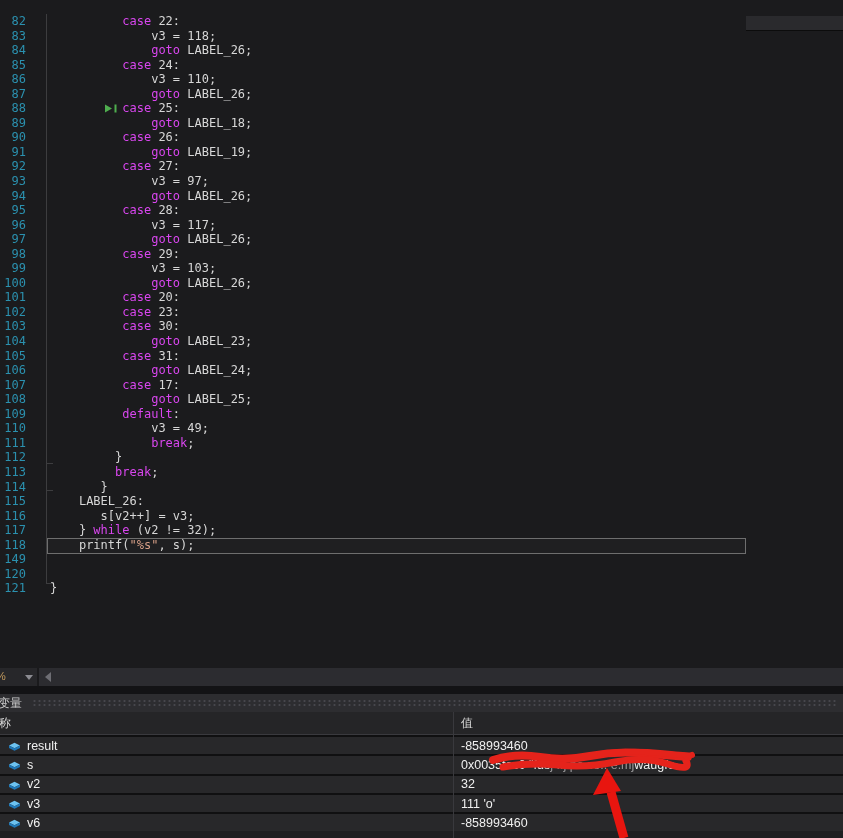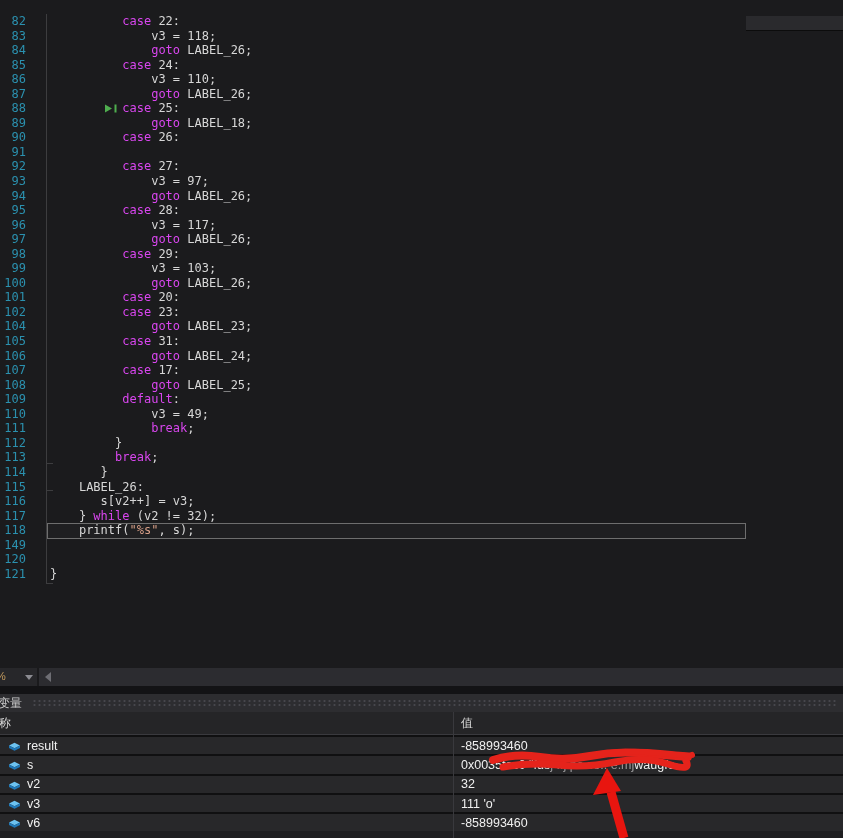--- a/index.html
+++ b/index.html
@@ -128,20 +128,21 @@
         <div class="line">
           <span class="ln">89</span>
           <span class="code">              <span class="k">goto</span><span class="p"> LABEL_18;</span></span>
         </div>
         <div class="line">
           <span class="ln">90</span>
           <span class="code">          <span class="k">case</span><span class="p"> 26:</span></span>
         </div>
         <div class="line">
           <span class="ln">91</span>
+          <span class="code">              <span class="k">goto</span><span class="p"> LABEL_19;</span></span>
         </div>
         <div class="line">
           <span class="ln">92</span>
           <span class="code">          <span class="k">case</span><span class="p"> 27:</span></span>
         </div>
         <div class="line">
           <span class="ln">93</span>
           <span class="code">              <span class="p">v3 = 97;</span></span>
         </div>
         <div class="line">
@@ -172,20 +173,24 @@
           <span class="ln">100</span>
           <span class="code">              <span class="k">goto</span><span class="p"> LABEL_26;</span></span>
         </div>
         <div class="line">
           <span class="ln">101</span>
           <span class="code">          <span class="k">case</span><span class="p"> 20:</span></span>
         </div>
         <div class="line">
           <span class="ln">102</span>
           <span class="code">          <span class="k">case</span><span class="p"> 23:</span></span>
+        </div>
+        <div class="line">
+          <span class="ln">103</span>
+          <span class="code">          <span class="k">case</span><span class="p"> 30:</span></span>
         </div>
         <div class="line">
           <span class="ln">104</span>
           <span class="code">              <span class="k">goto</span><span class="p"> LABEL_23;</span></span>
         </div>
         <div class="line">
           <span class="ln">105</span>
           <span class="code">          <span class="k">case</span><span class="p"> 31:</span></span>
         </div>
         <div class="line">

